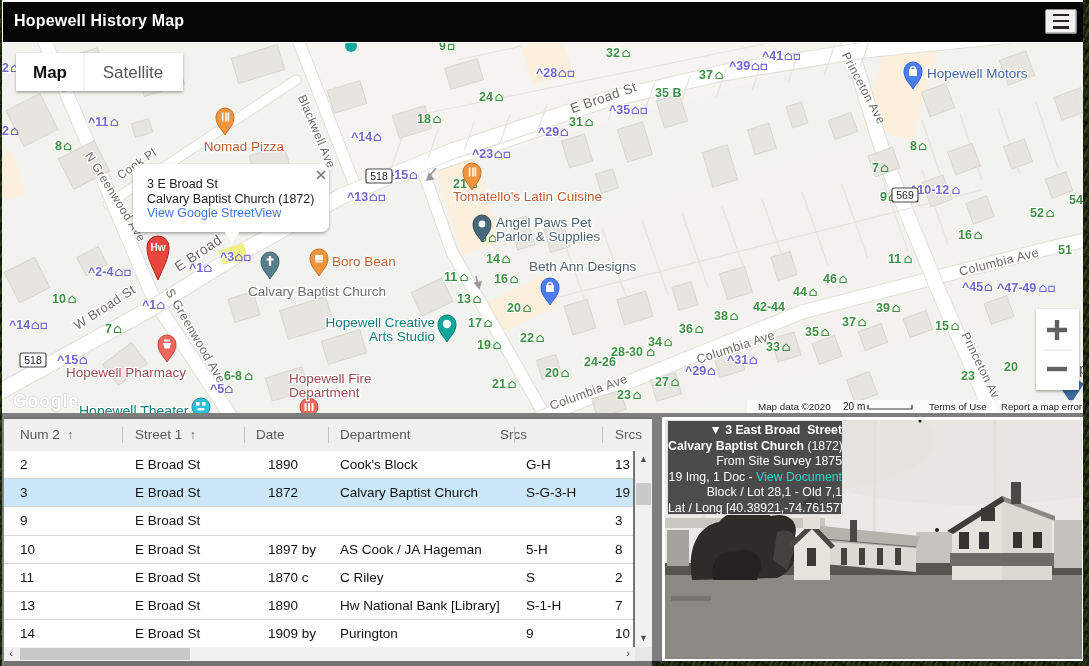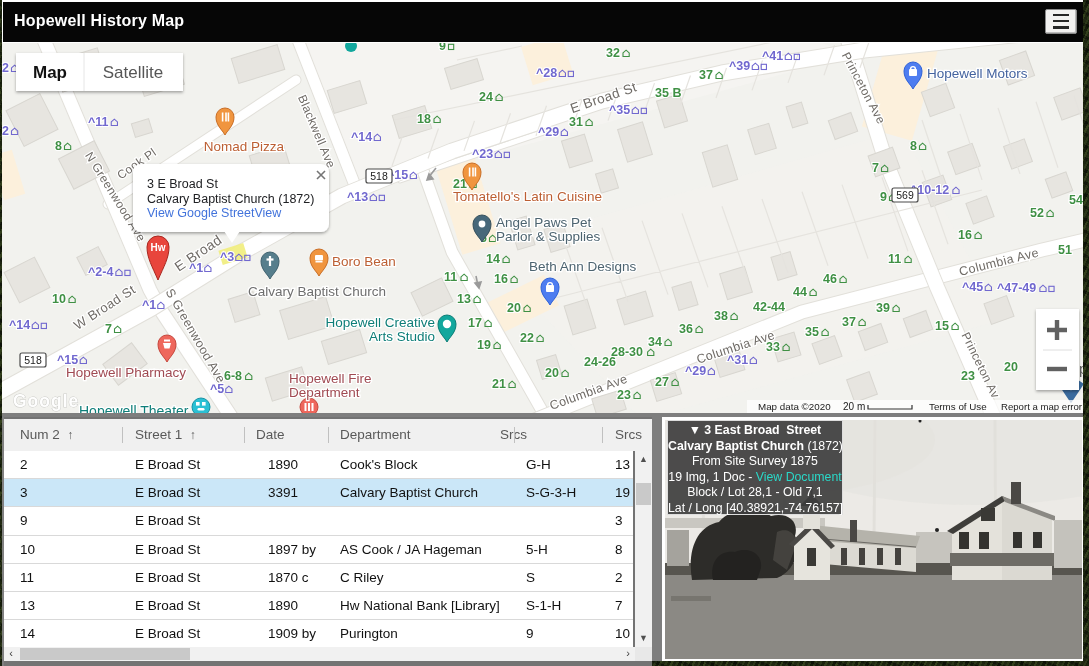--- a/index.html
+++ b/index.html
@@ -28,21 +28,21 @@
 #vsb .th2{position:absolute;left:1px;top:32px;width:15px;height:22px;background:#c9c9c9}
 #hsb{position:absolute;left:0;top:230px;width:631px;height:14px;background:#f1f1f1}
 #hsb .ar{position:absolute;top:0;width:14px;height:14px;color:#404040;font-size:11px;text-align:center;line-height:13px}
 #hsb .th2{position:absolute;left:16px;top:1px;width:170px;height:12px;background:#c9c9c9}
 #corner{position:absolute;left:631px;top:230px;width:19px;height:14px;background:#e8e8e8}
 
 #vdiv{position:absolute;left:650px;top:0;width:10px;height:244px;background:#7e7e7e}
 
 #panel{position:absolute;left:660px;top:0;width:421px;height:242px;background:#fff}
 #photo{position:absolute;left:3px;top:3px;width:417px;height:239px;display:block}
-#ovltop{position:absolute;left:5px;top:3px;width:176px;height:95px;background:rgba(62,62,62,.92);border:1px solid #ddd;color:#fff;font-size:12.3px;text-align:center;line-height:15.55px;padding-top:2px;white-space:nowrap;overflow:visible}
+#ovltop{position:absolute;left:5px;top:3px;width:176px;height:95px;background:rgba(62,62,62,.92);border:1px solid #ddd;color:#fff;font-size:12.3px;text-align:right;line-height:15.55px;padding-top:2px;white-space:nowrap;overflow:visible}
 #ovltop .cy{color:#2ad8c8}
 #ovlbot{position:absolute;left:1px;top:157px;width:419px;height:84px;background:rgba(250,250,250,.78);border-top:1px solid #b9b9b9;color:#000;font-size:13px;text-align:center;line-height:16.3px;padding-top:3px;white-space:nowrap}
 #ovlbot .bl{color:#2d62c8;text-decoration:underline}
 </style></head>
 <body>
 <div id="app">
  <div id="hdr">
       <div class="t">Hopewell History Map</div>
   <div id="burger">
         <span></span>
@@ -542,21 +542,21 @@
           <div class="c1">2</div>
           <div class="c2">E Broad St</div>
           <div class="c3">1890</div>
           <div class="c4">Cook's Block</div>
           <div class="c5">G-H</div>
           <div class="c6">13</div>
         </div>
    <div class="row sel" style="top:62.2px">
           <div class="c1">3</div>
           <div class="c2">E Broad St</div>
-          <div class="c3">3391</div>
+          <div class="c3">1872</div>
           <div class="c4">Calvary Baptist Church</div>
           <div class="c5">S-G-3-H</div>
           <div class="c6">19</div>
         </div>
    <div class="row" style="top:90.4px">
           <div class="c1">9</div>
           <div class="c2">E Broad St</div>
           <div class="c6">3</div>
         </div>
    <div class="row" style="top:118.6px">

